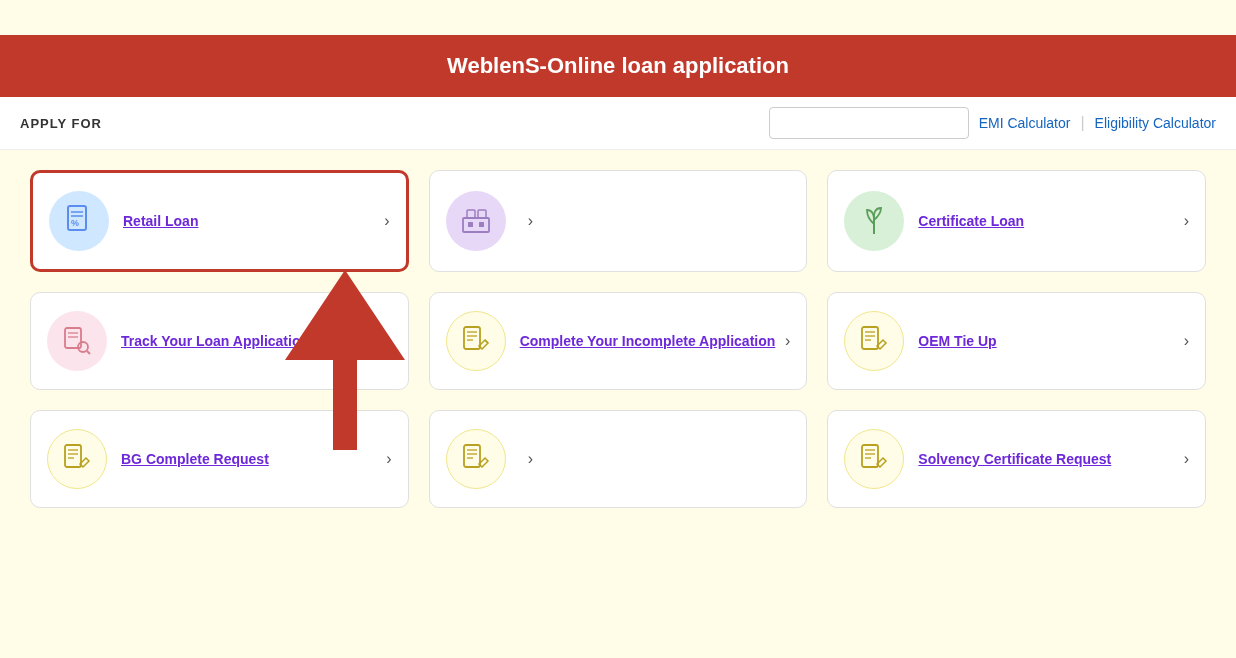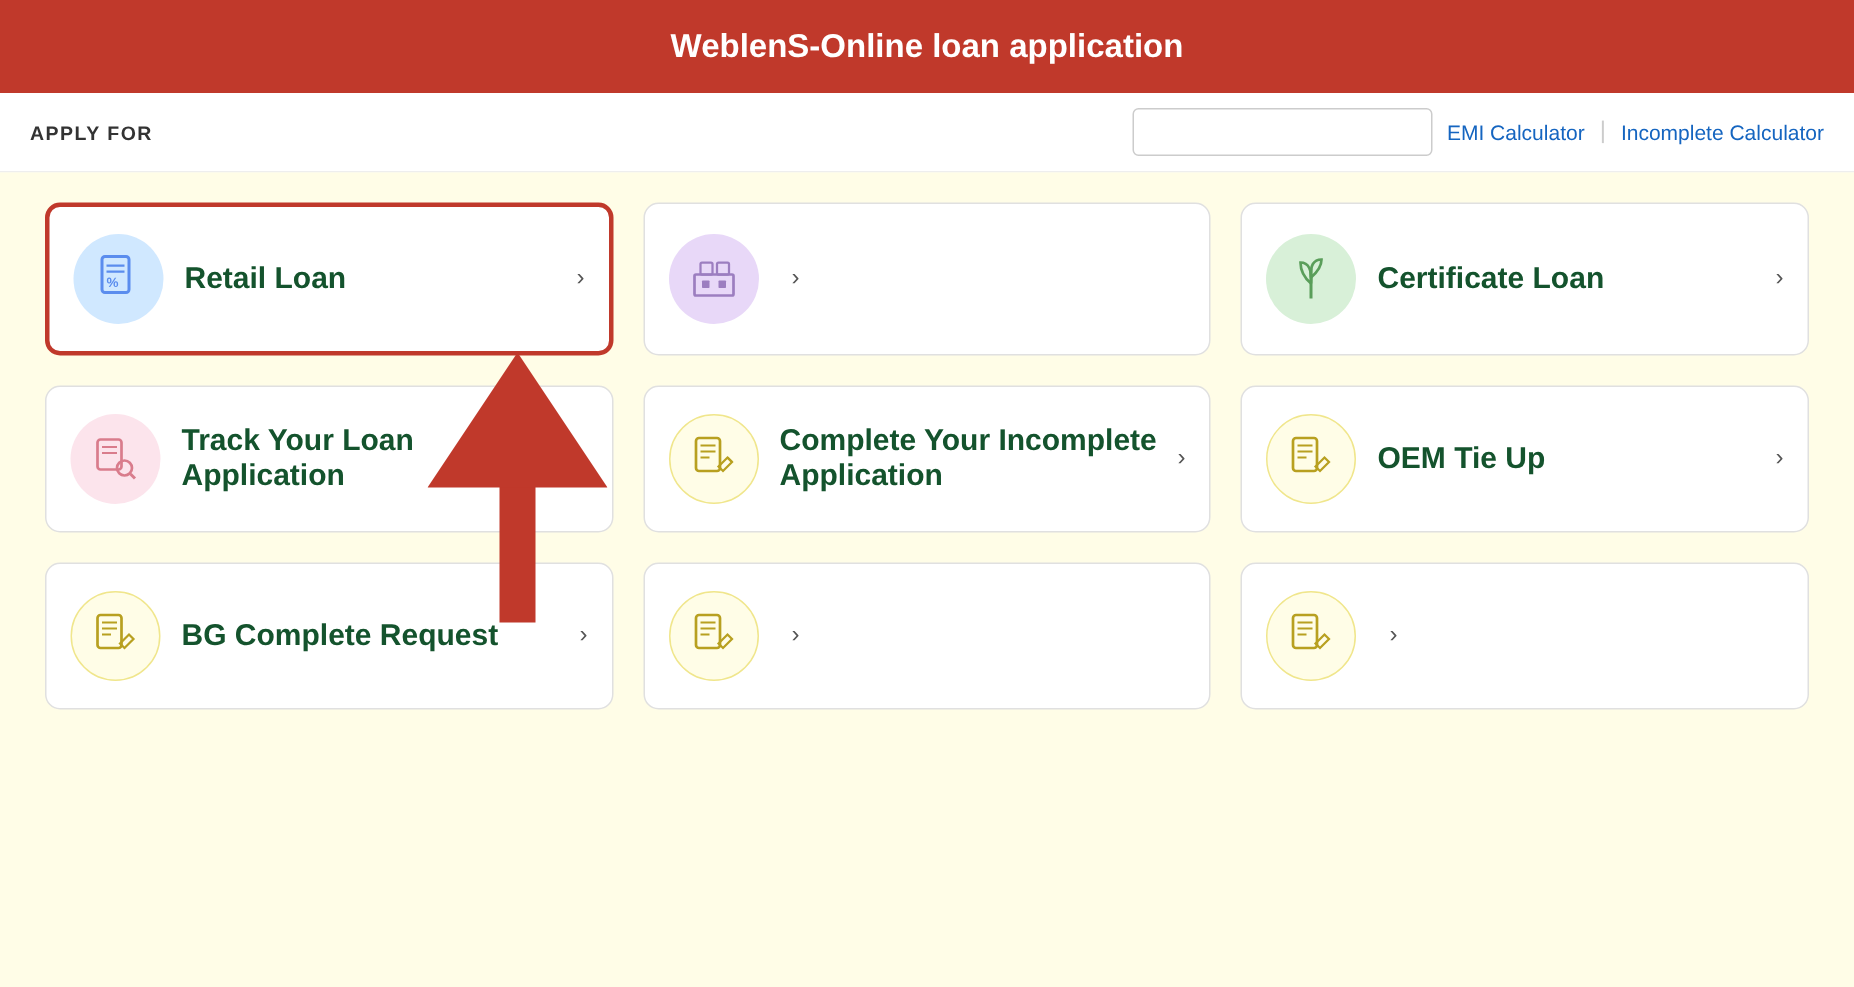--- a/index.html
+++ b/index.html
@@ -11,20 +11,21 @@
       overflow: hidden;
     }
 
     .header {
       background: #c0392b;
       color: white;
       text-align: center;
       padding: 18px;
       font-size: 22px;
       font-weight: bold;
+      margin-top: 35px;
     }
 
     .top-bar {
       background: white;
       display: flex;
       align-items: center;
       padding: 10px 20px;
       border-bottom: 1px solid #eee;
       justify-content: space-between;
       gap: 48px;
@@ -103,24 +104,25 @@
       font-size: 26px;
     }
 
     .icon-circle.blue { background: #d0e8ff; }
     .icon-circle.purple { background: #e8d8f8; }
     .icon-circle.green { background: #d8f0d8; }
     .icon-circle.pink { background: #fce4ec; }
     .icon-circle.yellow { background: #fffde7; border: 1px solid #f0e68c; }
 
     .card-label {
-      font-size: 20px;
+      font-size: 14px;
       font-weight: 600;
-      color: #14532d;
+      color: #6d28d9;
       flex: 1;
+      text-decoration: underline;
     }
 
     .card-arrow {
       font-size: 16px;
       color: #555;
       margin-left: 8px;
     }
 
     .grid-wrapper {
       position: relative;
@@ -142,21 +144,21 @@
 <div class="header">
   <span>WeblenS-Online loan application</span>
 </div>
 
 <div class="top-bar">
   <span class="apply-for-label">APPLY FOR</span>
   <div class="top-links">
     <input class="search-box" type="text" style="">
     <a class="top-link">EMI Calculator</a>
     <span class="top-divider">|</span>
-    <a class="top-link">Incomplete Calculator</a>
+    <a class="top-link">Eligibility Calculator</a>
   </div>
 </div>
 
 <div class="main-content">
   <div class="grid-wrapper">
     <div class="grid">
 
       <div class="card highlighted">
         <div class="icon-circle blue">
           <svg width="34" height="34" viewBox="0 0 34 34" fill="none" xmlns="http://www.w3.org/2000/svg">
@@ -268,20 +270,21 @@
       <div class="card">
         <div class="icon-circle yellow">
           <svg width="34" height="34" viewBox="0 0 34 34" fill="none" xmlns="http://www.w3.org/2000/svg">
             <rect x="5" y="3" width="16" height="22" rx="2" stroke="#b8a020" stroke-width="1.8" fill="none"></rect>
             <line x1="8" y1="8" x2="18" y2="8" stroke="#b8a020" stroke-width="1.3"></line>
             <line x1="8" y1="12" x2="18" y2="12" stroke="#b8a020" stroke-width="1.3"></line>
             <line x1="8" y1="16" x2="14" y2="16" stroke="#b8a020" stroke-width="1.3"></line>
             <path d="M20 22 L26 16 L29 19 L23 25 Z" stroke="#b8a020" stroke-width="1.5" fill="none"></path>
           </svg>
         </div>
+        <span class="card-label">Solvency Certificate Request</span>
         <span class="card-arrow">›</span>
       </div>
 
     </div>
 
     <svg class="arrow-svg" width="120" height="200" viewBox="0 0 120 200" style="position:absolute; left:255px; top:100px; z-index:200; pointer-events:none;">
 
       <rect x="48" y="80" width="24" height="100" fill="#c0392b"></rect>
 
       <polygon points="60,0 0,90 120,90" fill="#c0392b"></polygon>

